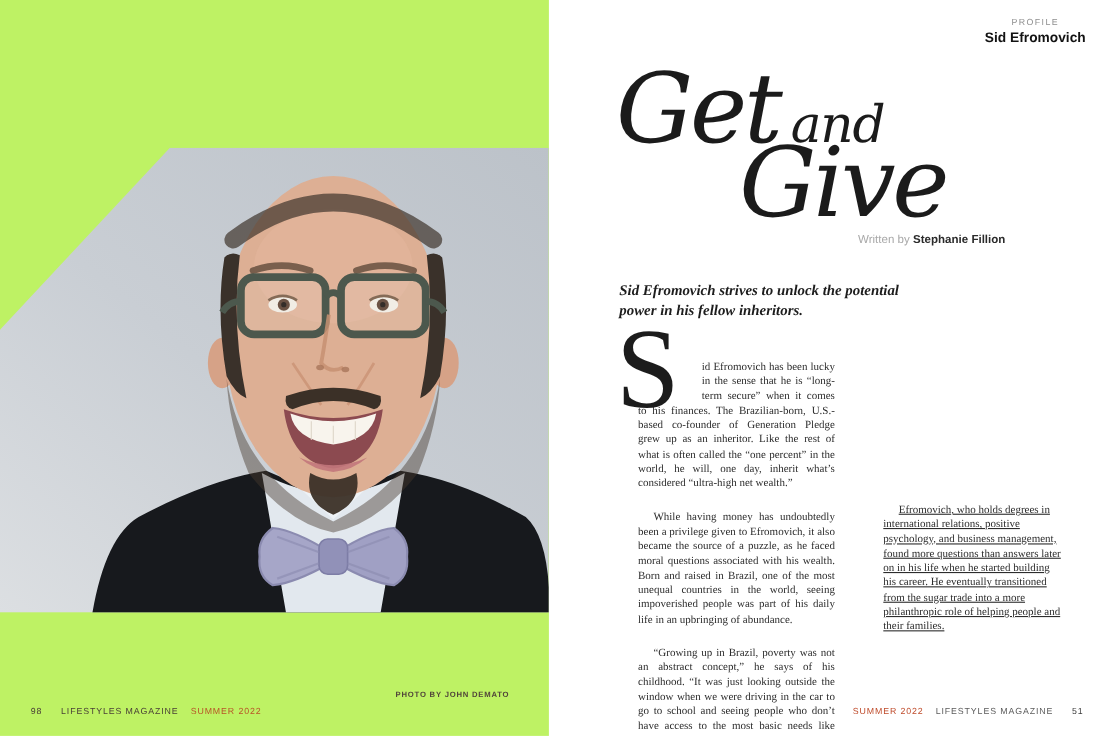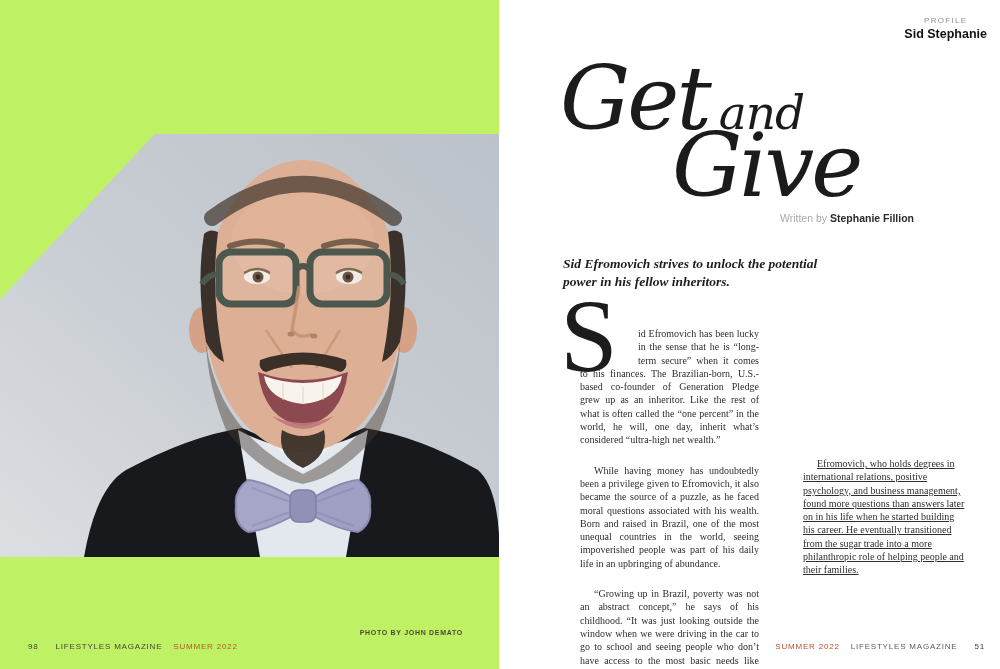--- a/index.html
+++ b/index.html
@@ -135,21 +135,21 @@
 
   <div class="footer footer-left">
     <span>98</span>
     <span class="mag">LIFESTYLES MAGAZINE</span>
     <span class="issue">SUMMER 2022</span>
   </div>
 </div>
 
 <div class="kicker-block">
   <div class="kicker">PROFILE</div>
-  <div class="subject">Sid Stephanie</div>
+  <div class="subject">Sid Efromovich</div>
 </div>
 
 <div class="title-line title-line1">
   <span>Get</span><span class="title-and">and</span>
 </div>
 <div class="title-line title-line2">
   <span>Give</span>
 </div>
 
 <div class="byline">

